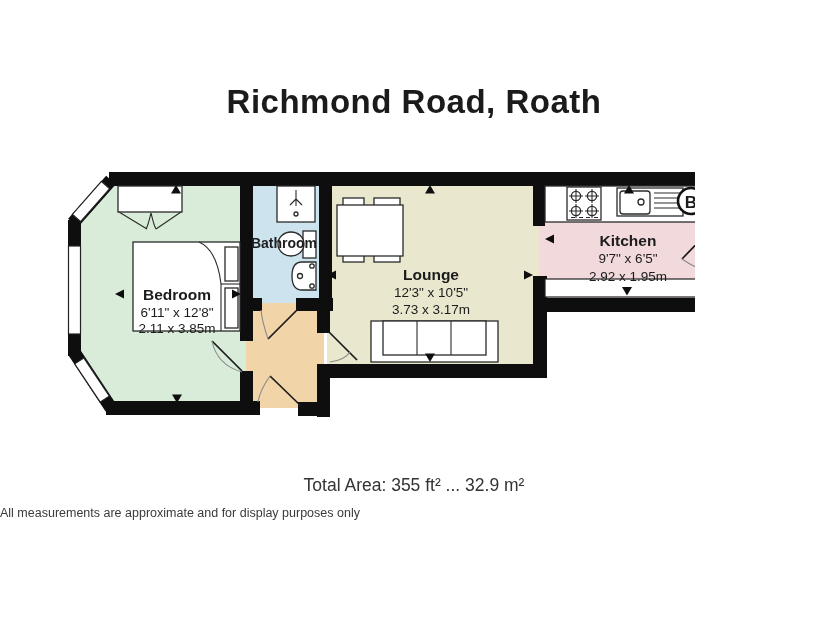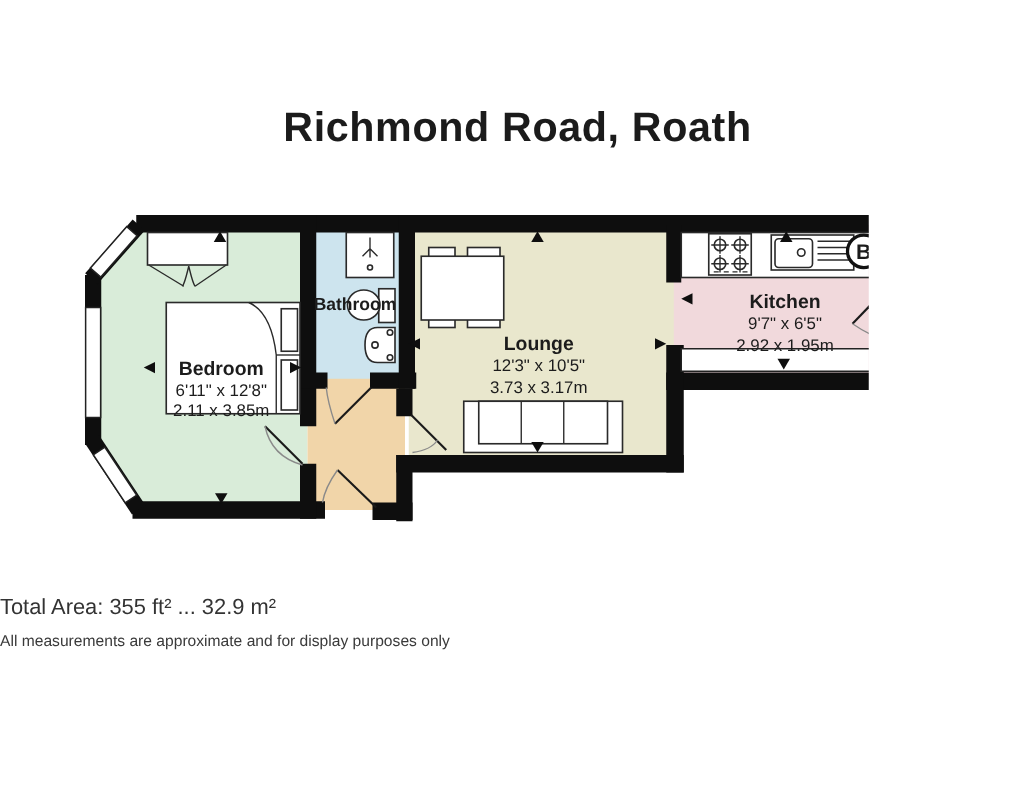--- a/index.html
+++ b/index.html
@@ -14,21 +14,21 @@
   .room-dim{font-size:13.5px;}
   .boiler-b{font-weight:bold;font-size:17px;}
   .wall{fill:#0e0e0e;}
   .wall-line{stroke:#0e0e0e;stroke-width:13;fill:none;}
   .win{fill:#ffffff;stroke:#222;stroke-width:1.2;}
   .furn{fill:#ffffff;stroke:#2a2a2a;stroke-width:1.3;}
   .furn-line{stroke:#2a2a2a;stroke-width:1.1;fill:none;}
   .door-leaf{stroke:#1a1a1a;stroke-width:1.7;fill:none;}
   .door-arc{stroke:#8a8a8a;stroke-width:1.1;fill:none;}
   .dim-arrow{fill:#0e0e0e;}
-  .total-area{position:absolute;top:475px;left:0;width:828px;
+  .total-area{position:absolute;top:475px;left:0;width:828px;text-align:center;
               font-size:17.5px;color:#333;}
   .disclaimer{position:absolute;top:506px;left:0;width:828px;text-align:left;
               font-size:12.5px;color:#3a3a3a;}
 </style>
 </head>
 <body>
 
 <div class="page">
 
   <div class="title">Richmond Road, Roath</div>

